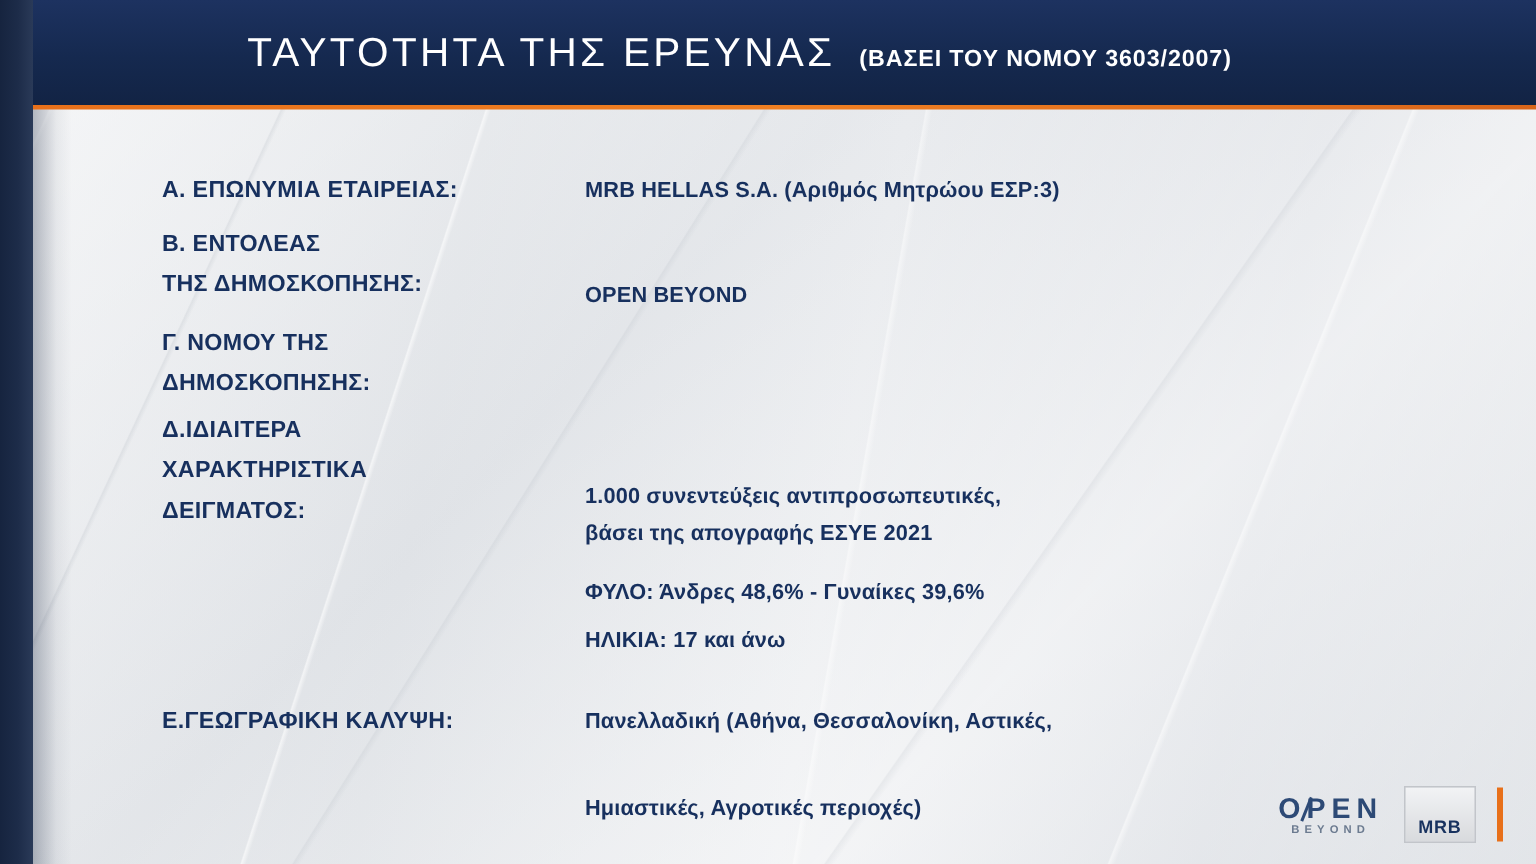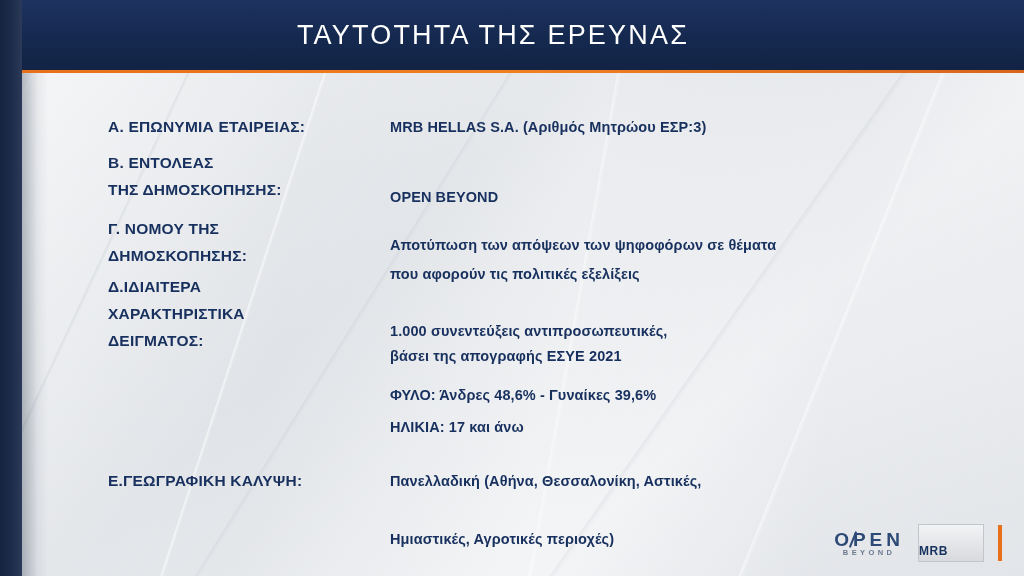--- a/index.html
+++ b/index.html
@@ -173,27 +173,27 @@
     transform: rotate(22deg);
   }
   .beyond-word {
     color: #6c7b90;
     font-size: 7.5px;
     font-weight: 700;
     letter-spacing: 3.4px;
     margin-top: 0;
   }
   .mrb-logo {
-    width: 66px;
+    width: 48px;
     height: 38px;
     background: linear-gradient(180deg, #f2f3f5 0%, #d8dadd 100%);
     border: 1px solid #c2c5ca;
     display: flex;
     align-items: flex-end;
-    justify-content: flex-start;
+    justify-content: center;
     padding-bottom: 3px;
     box-sizing: border-box;
   }
   .mrb-text {
     color: #18325f;
     font-size: 12px;
     font-weight: 700;
     letter-spacing: 0.5px;
   }
   .footer-bar {
@@ -206,37 +206,36 @@
 <body>
 
 <div class="slide">
   <div class="bg-lines"></div>
   <div class="left-strip"></div>
   <div class="left-strip-shadow"></div>
 
   <div class="header">
     <div class="header-inner">
       <span class="header-title">ΤΑΥΤΟΤΗΤΑ  ΤΗΣ ΕΡΕΥΝΑΣ</span>
+      <span class="header-sub">(ΒΑΣΕΙ ΤΟΥ ΝΟΜΟΥ 3603/2007)</span>
     </div>
   </div>
   <div class="header-accent"></div>
 
   <div class="content">
 
     <div class="label" id="lbl-a">Α. ΕΠΩΝΥΜΙΑ ΕΤΑΙΡΕΙΑΣ:</div>
     <div class="value" id="val-a">MRB HELLAS S.A. (Αριθμός Μητρώου ΕΣΡ:3)</div>
 
     <div class="label" id="lbl-b">Β. ΕΝΤΟΛΕΑΣ
 ΤΗΣ ΔΗΜΟΣΚΟΠΗΣΗΣ:</div>
     <div class="value" id="val-b">OPEN BEYOND</div>
 
     <div class="label" id="lbl-c">Γ. ΝΟΜΟΥ ΤΗΣ
 ΔΗΜΟΣΚΟΠΗΣΗΣ:</div>
-    <div class="value" id="val-c">Αποτύπωση των απόψεων των ψηφοφόρων σε θέματα
-που αφορούν τις πολιτικές εξελίξεις</div>
 
     <div class="label" id="lbl-d">Δ.ΙΔΙΑΙΤΕΡΑ
 ΧΑΡΑΚΤΗΡΙΣΤΙΚΑ
 ΔΕΙΓΜΑΤΟΣ:</div>
     <div class="value" id="val-d1">1.000 συνεντεύξεις αντιπροσωπευτικές,
 βάσει της απογραφής ΕΣΥΕ 2021</div>
     <div class="value" id="val-d2">ΦΥΛΟ: Άνδρες 48,6% - Γυναίκες 39,6%</div>
     <div class="value" id="val-d3">ΗΛΙΚΙΑ: 17 και άνω</div>
 
     <div class="label" id="lbl-e">Ε.ΓΕΩΓΡΑΦΙΚΗ ΚΑΛΥΨΗ:</div>

